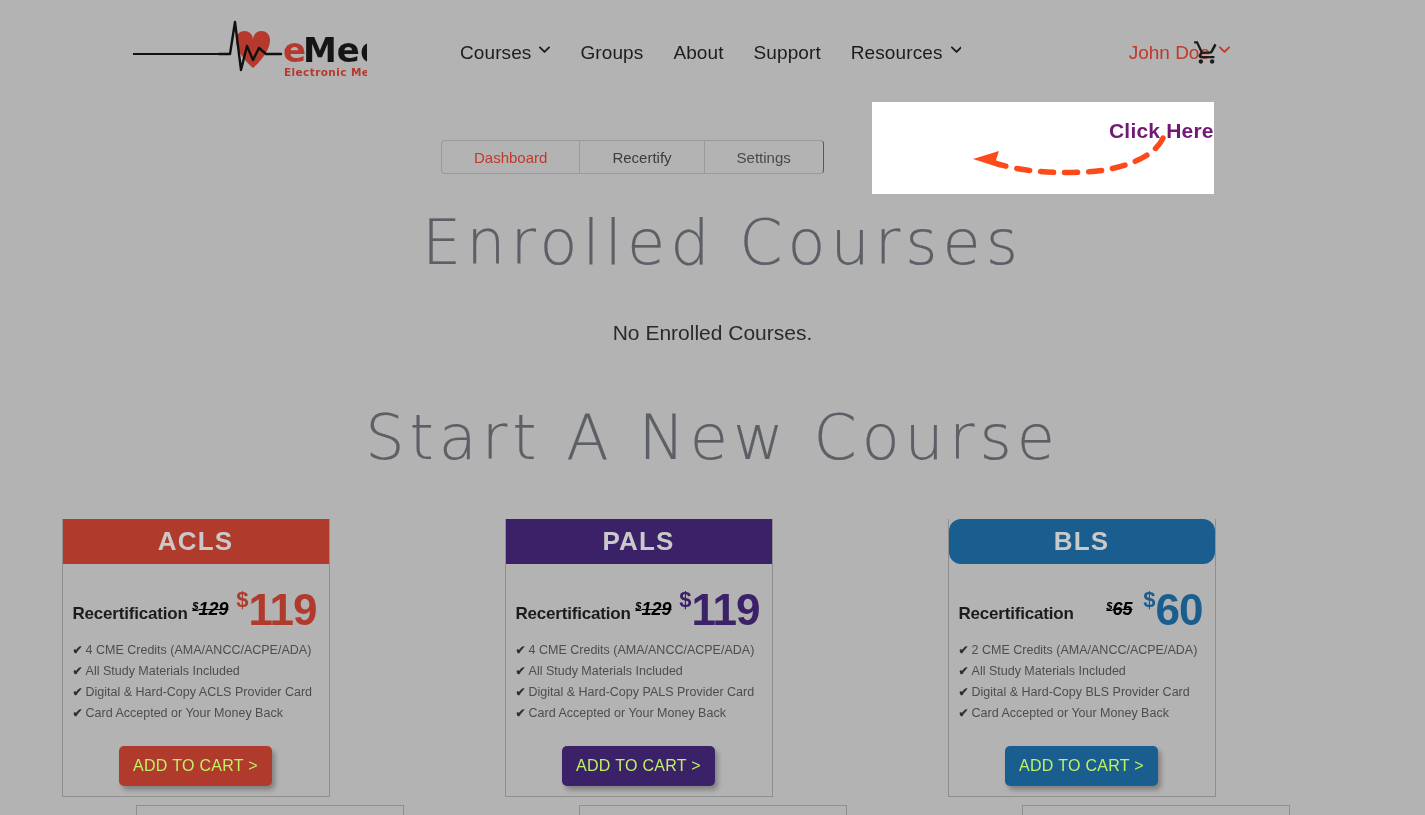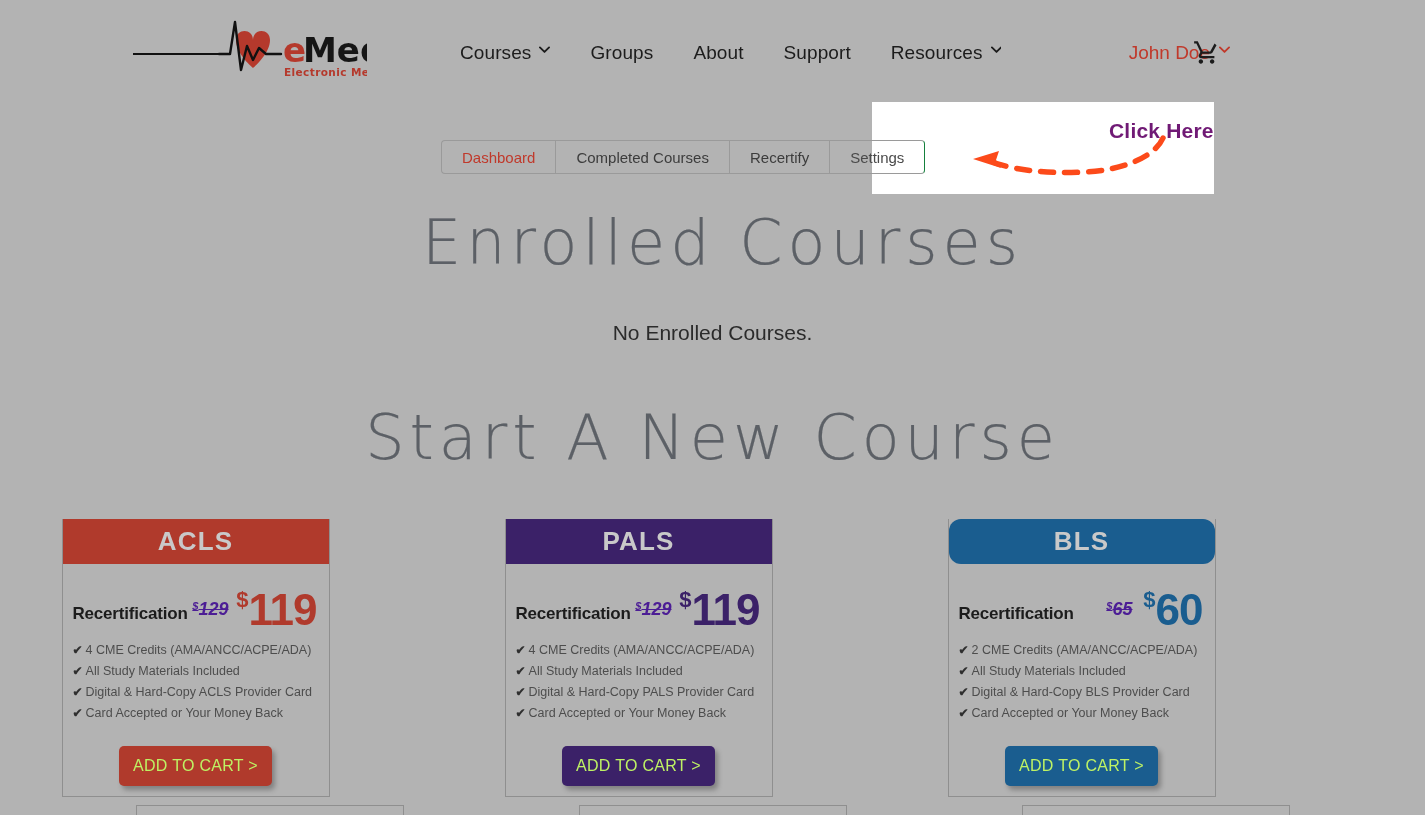--- a/index.html
+++ b/index.html
@@ -32,21 +32,21 @@
     height: 68px;
   }
   .logo svg { display: block; }
 
   .main-nav {
     position: absolute;
     left: 460px;
     top: 42px;
     display: flex;
     align-items: center;
-    gap: 40px;
+    gap: 30px;
   }
   .nav-item {
     display: flex;
     align-items: center;
     gap: 8px;
     font-size: 19px;
     color: #1c1c1c;
     cursor: pointer;
     white-space: nowrap;
     letter-spacing: .1px;
@@ -91,21 +91,21 @@
   }
   .tab {
     height: 34px;
     border: 1px solid #9a9a9a;
     border-right: none;
     display: flex;
     align-items: center;
     justify-content: flex-start;
     font-size: 15px;
     color: #3c3c3c;
-    padding: 0 20px;
+    padding: 0 32px;
     cursor: pointer;
     background: transparent;
     white-space: nowrap;
   }
   .tab:first-child {
     border-radius: 4px 0 0 4px;
     color: #c0392b;
   }
   .tab:last-child {
     border-right: 1px solid #15803d;
@@ -213,21 +213,21 @@
     font-weight: bold;
     color: #1c1c1c;
     letter-spacing: -.2px;
   }
   .price-old {
     position: absolute;
     bottom: 14px;
     font-size: 18px;
     font-weight: bold;
     font-style: italic;
-    color: #4c1d95;
+    color: #000000;
     text-decoration: line-through;
   }
   .price-old .cur { font-size: 11px; vertical-align: 5px; }
   .price-new {
     position: absolute;
     right: 12px;
     bottom: 2px;
     font-size: 44px;
     font-weight: bold;
     line-height: 1;
@@ -360,23 +360,20 @@
     <path d="M198 8 C190 26, 160 40, 120 42 C80 44, 52 40, 30 33" stroke="#fc4a1a" stroke-width="5.5" fill="none" stroke-dasharray="13 11" stroke-linecap="round"></path>
     <path d="M8 29 L34 21 L31 30 L36 38 Z" fill="#fc4a1a"></path>
   </svg>
 </div>
 
 <div class="tabbar-wrap">
   <div class="tab">
     <span>Dashboard</span>
   </div>
   <div class="tab">
-    <span>Completed Courses</span>
-  </div>
-  <div class="tab">
     <span>Recertify</span>
   </div>
   <div class="tab spotlight">
     <span>Settings</span>
   </div>
 </div>
 
 <main>
   <h1 class="thin-heading" id="enrolled-title">Enrolled Courses</h1>
 

